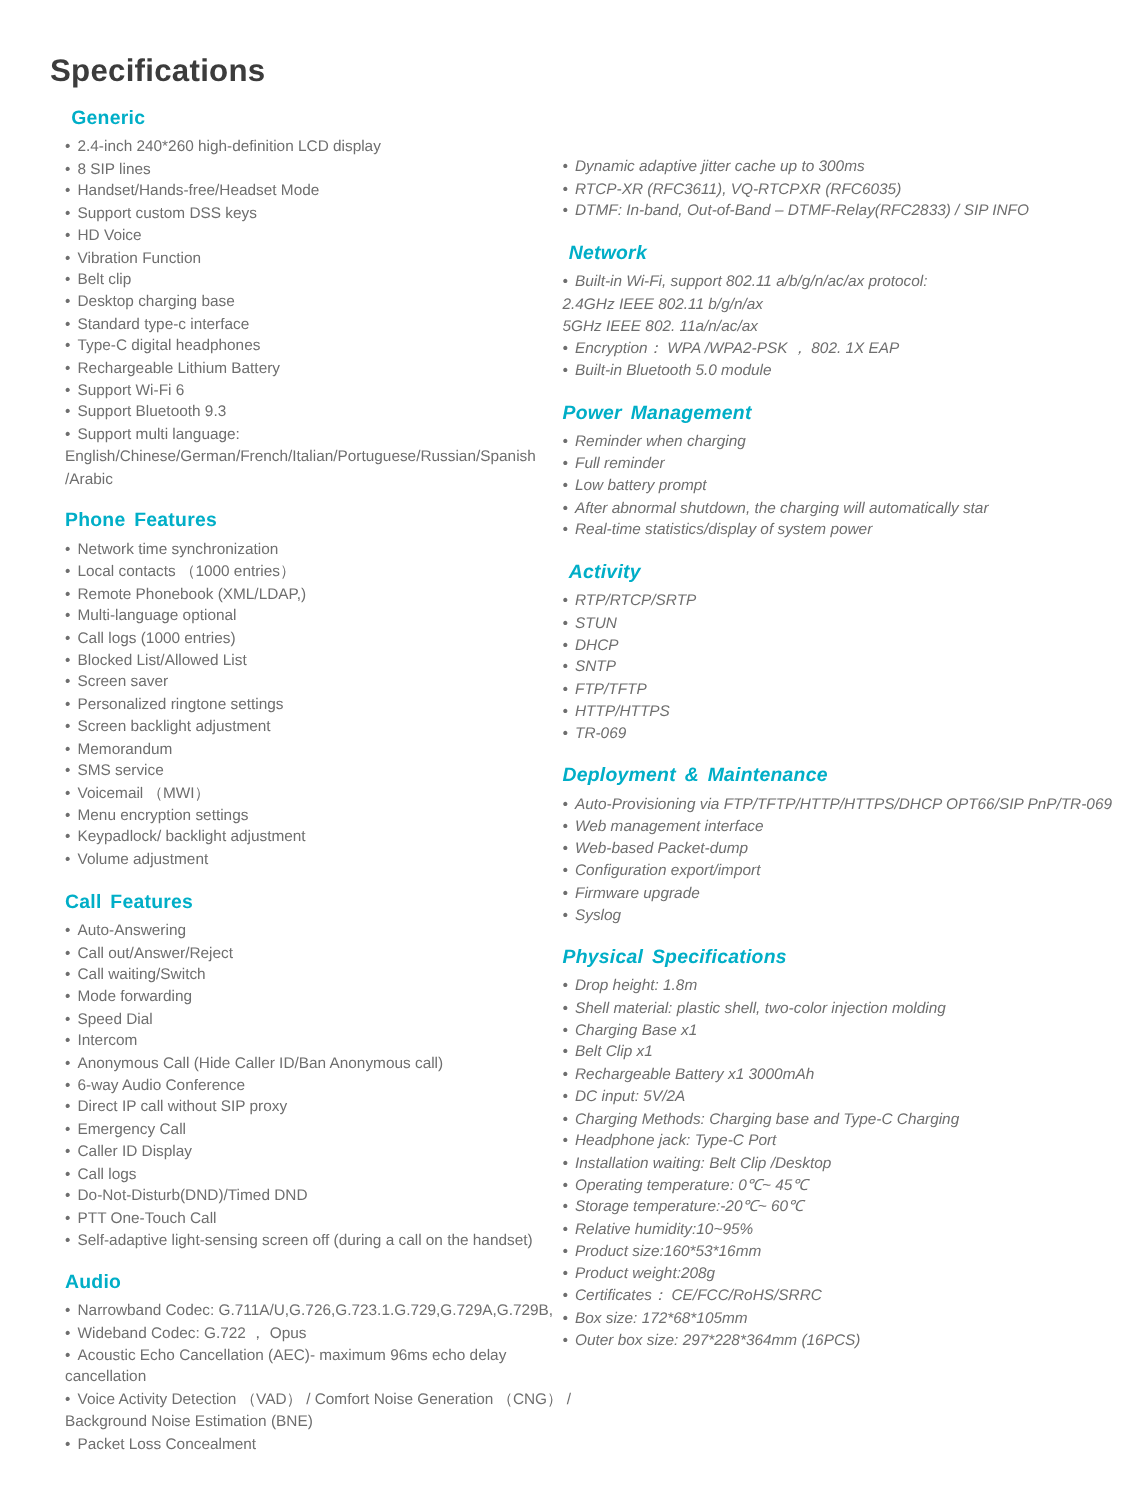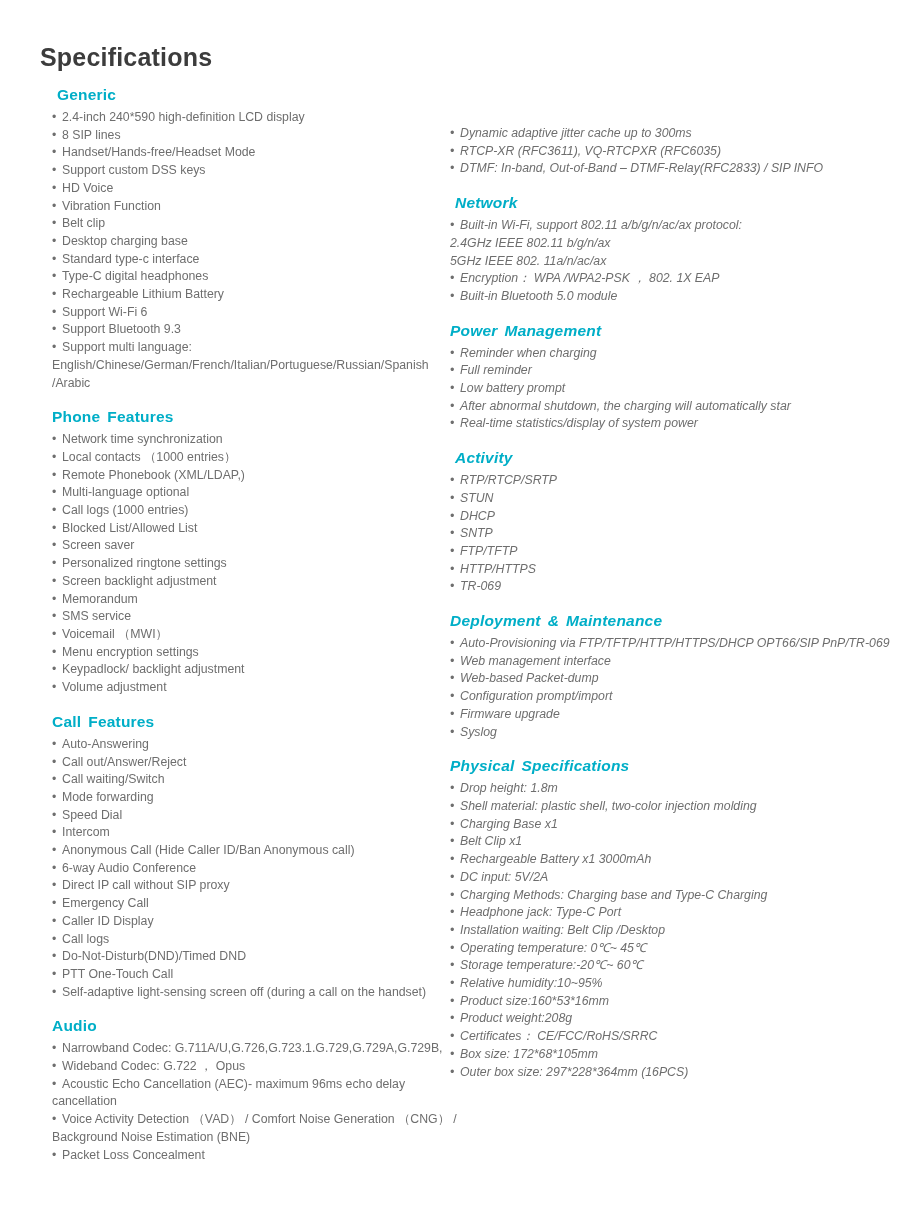--- a/index.html
+++ b/index.html
@@ -62,21 +62,21 @@
 </head>
 <body>
 
 <div class="page">
   <h1 class="page-title">Specifications</h1>
   <div class="cols">
     <div class="col col-left">
         <section class="spec-section">
           <h2 class="section-heading indent">Generic</h2>
           <div class="items">
-            <div class="line"><span class="bullet">•</span><span class="txt">2.4-inch 240*590 high-definition LCD display</span></div>
+            <div class="line"><span class="bullet">•</span><span class="txt">2.4-inch 240*260 high-definition LCD display</span></div>
             <div class="line"><span class="bullet">•</span><span class="txt">8 SIP lines</span></div>
             <div class="line"><span class="bullet">•</span><span class="txt">Handset/Hands-free/Headset Mode</span></div>
             <div class="line"><span class="bullet">•</span><span class="txt">Support custom DSS keys</span></div>
             <div class="line"><span class="bullet">•</span><span class="txt">HD Voice</span></div>
             <div class="line"><span class="bullet">•</span><span class="txt">Vibration Function</span></div>
             <div class="line"><span class="bullet">•</span><span class="txt">Belt clip</span></div>
             <div class="line"><span class="bullet">•</span><span class="txt">Desktop charging base</span></div>
             <div class="line"><span class="bullet">•</span><span class="txt">Standard type-c interface</span></div>
             <div class="line"><span class="bullet">•</span><span class="txt">Type-C digital headphones</span></div>
             <div class="line"><span class="bullet">•</span><span class="txt">Rechargeable Lithium Battery</span></div>
@@ -179,21 +179,21 @@
             <div class="line"><span class="bullet">•</span><span class="txt">HTTP/HTTPS</span></div>
             <div class="line"><span class="bullet">•</span><span class="txt">TR-069</span></div>
           </div>
         </section>
         <section class="spec-section">
           <h2 class="section-heading">Deployment &amp; Maintenance</h2>
           <div class="items">
             <div class="line"><span class="bullet">•</span><span class="txt">Auto-Provisioning via FTP/TFTP/HTTP/HTTPS/DHCP OPT66/SIP PnP/TR-069</span></div>
             <div class="line"><span class="bullet">•</span><span class="txt">Web management interface</span></div>
             <div class="line"><span class="bullet">•</span><span class="txt">Web-based Packet-dump</span></div>
-            <div class="line"><span class="bullet">•</span><span class="txt">Configuration prompt/import</span></div>
+            <div class="line"><span class="bullet">•</span><span class="txt">Configuration export/import</span></div>
             <div class="line"><span class="bullet">•</span><span class="txt">Firmware upgrade</span></div>
             <div class="line"><span class="bullet">•</span><span class="txt">Syslog</span></div>
           </div>
         </section>
         <section class="spec-section">
           <h2 class="section-heading">Physical Specifications</h2>
           <div class="items">
             <div class="line"><span class="bullet">•</span><span class="txt">Drop height: 1.8m</span></div>
             <div class="line"><span class="bullet">•</span><span class="txt">Shell material: plastic shell, two-color injection molding</span></div>
             <div class="line"><span class="bullet">•</span><span class="txt">Charging Base x1</span></div>

